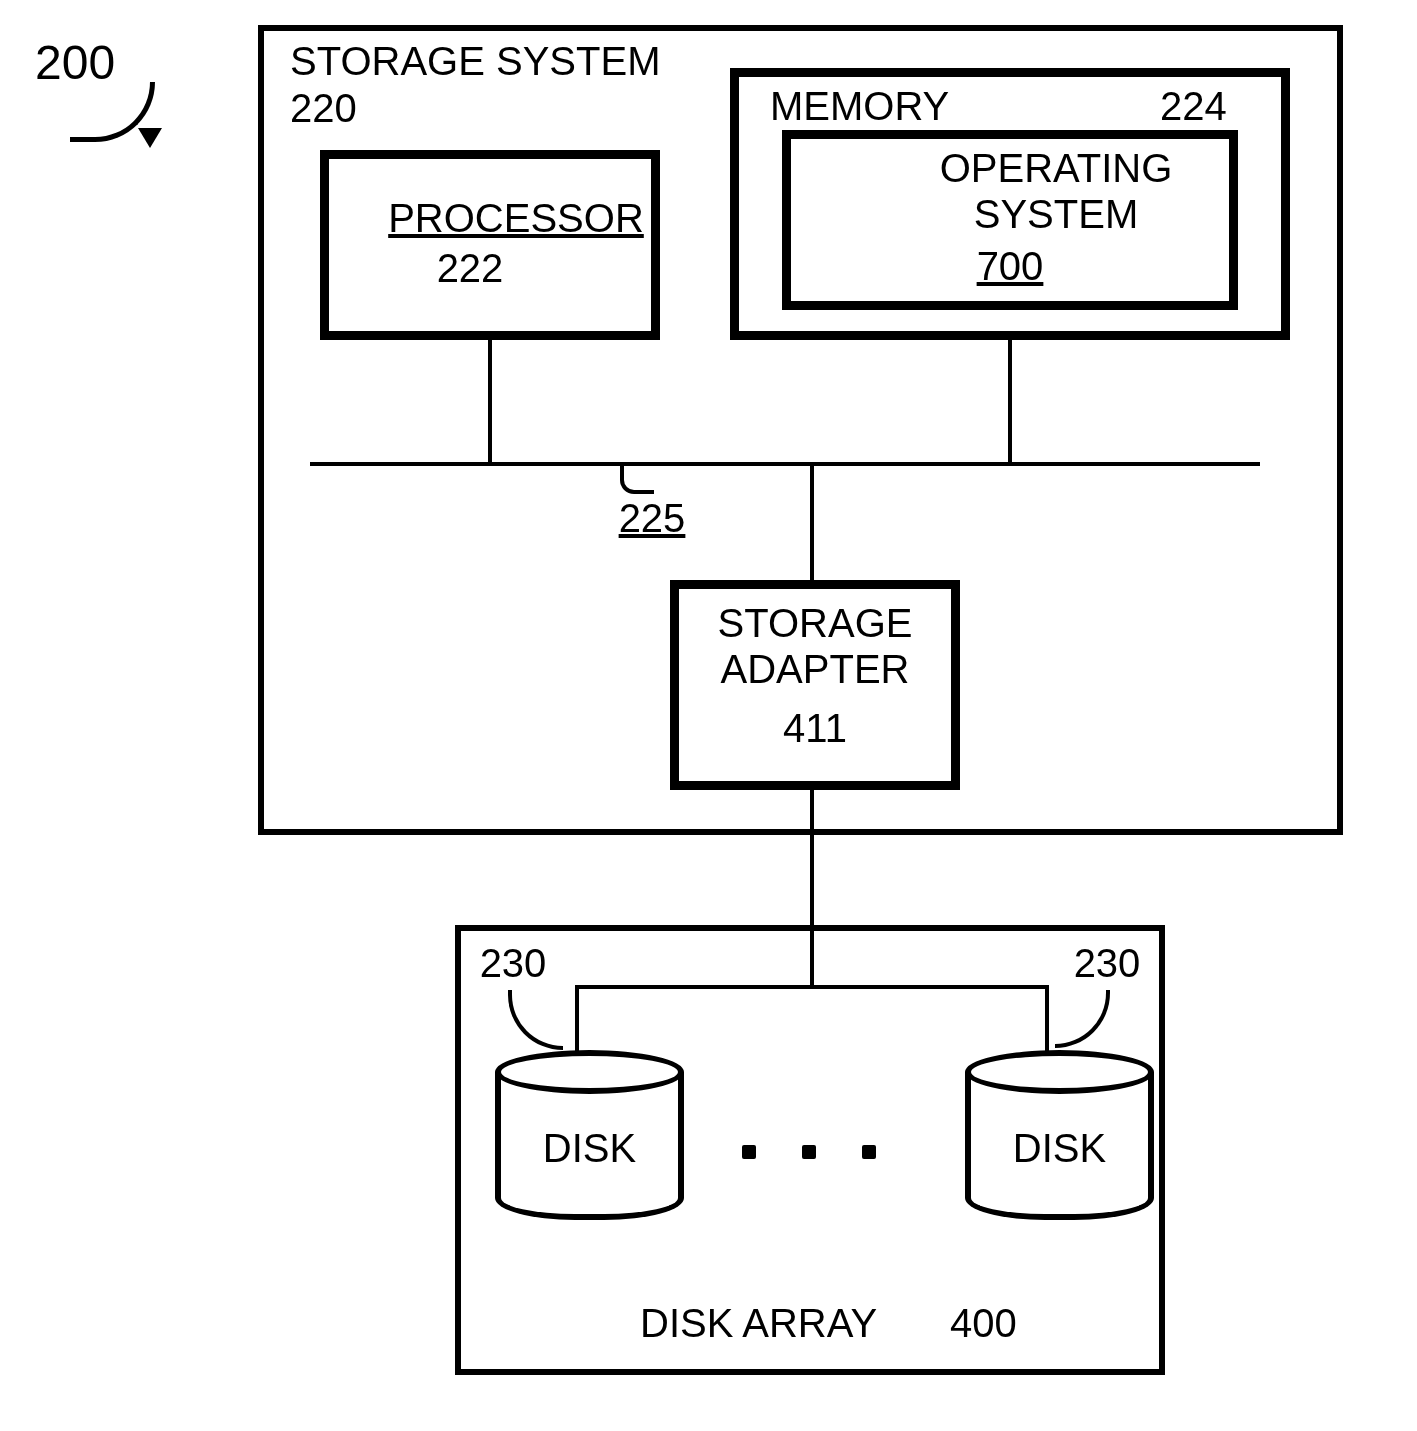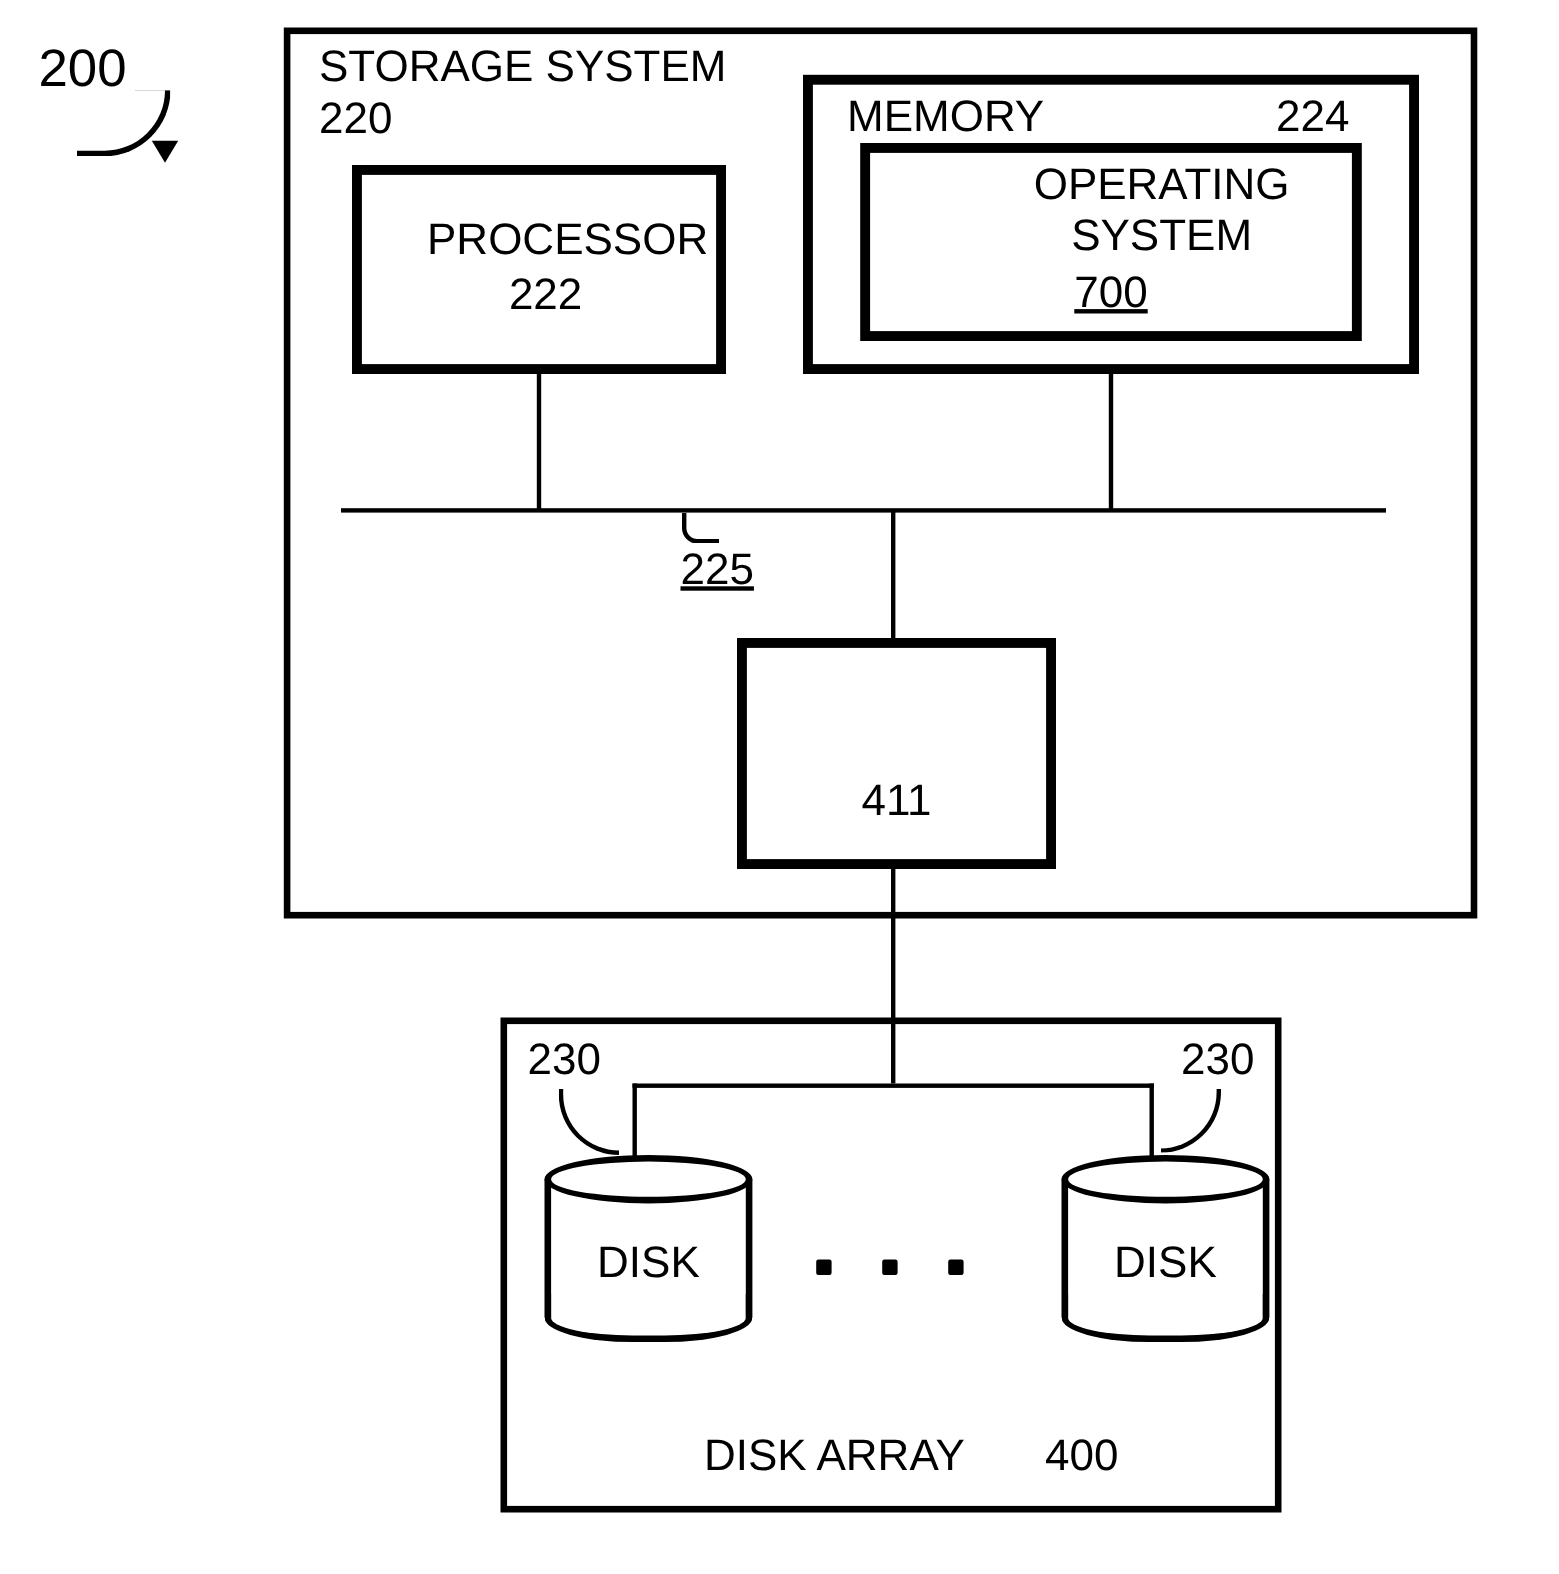--- a/index.html
+++ b/index.html
@@ -127,22 +127,22 @@
 
   <div class="label" style="left:35px; top:35px; font-size:48px;">200</div>
   <div class="arrow" style="left:70px; top:82px; width:80px; height:55px; border-width:5px;"></div>
   <div class="arrowhead" style="left:138px; top:128px;"></div>
 
   <div class="box" style="left:258px; top:25px; width:1085px; height:810px;"></div>
   <div class="label leftlabel" style="left:290px; top:38px;">STORAGE SYSTEM</div>
   <div class="label leftlabel" style="left:290px; top:85px;">220</div>
 
   <div class="box" style="left:320px; top:150px; width:340px; height:190px; border-width:9px;"></div>
-  <div class="label" style="left:320px; top:195px; width:392px;">PROCESSOR</div>
-  <div class="label" style="left:326px; top:245px; width:340px;">222</div>
+  <div class="label" style="left:320px; top:195px; width:392px;text-decoration:underline;">PROCESSOR</div>
+  <div class="label" style="left:300px; top:245px; width:340px;">222</div>
 
   <div class="box" style="left:730px; top:68px; width:560px; height:272px; border-width:9px;"></div>
   <div class="label" style="left:770px; top:83px;">MEMORY</div>
   <div class="label" style="left:1160px; top:83px;">224</div>
 
   <div class="box" style="left:782px; top:130px; width:456px; height:180px; border-width:9px;"></div>
   <div class="label" style="left:782px; top:145px; width:548px;">OPERATING
 SYSTEM</div>
   <div class="label" style="left:782px; top:243px; width:456px;text-decoration:underline;">700</div>
 
@@ -151,20 +151,22 @@
   <div class="line" style="left:488px; top:340px; width:4px; height:124px;"></div>
 
   <div class="line" style="left:1008px; top:340px; width:4px; height:124px;"></div>
 
   <div class="line" style="left:810px; top:464px; width:4px; height:116px;"></div>
 
   <div class="squig" style="left:620px; top:466px;"></div>
   <div class="label" style="left:602px; top:495px; width:100px;text-decoration:underline;">225</div>
 
   <div class="box" style="left:670px; top:580px; width:290px; height:210px; border-width:9px;"></div>
+  <div class="label" style="left:670px; top:600px; width:290px;">STORAGE
+ADAPTER</div>
   <div class="label" style="left:670px; top:705px; width:290px;">411</div>
 
   <div class="line" style="left:810px; top:790px; width:4px; height:195px;"></div>
 
   <div class="box" style="left:455px; top:925px; width:710px; height:450px;"></div>
 
   <div class="line" style="left:575px; top:985px; width:474px; height:4px;"></div>
   <div class="line" style="left:575px; top:985px; width:4px; height:70px;"></div>
   <div class="line" style="left:1045px; top:985px; width:4px; height:70px;"></div>
 

